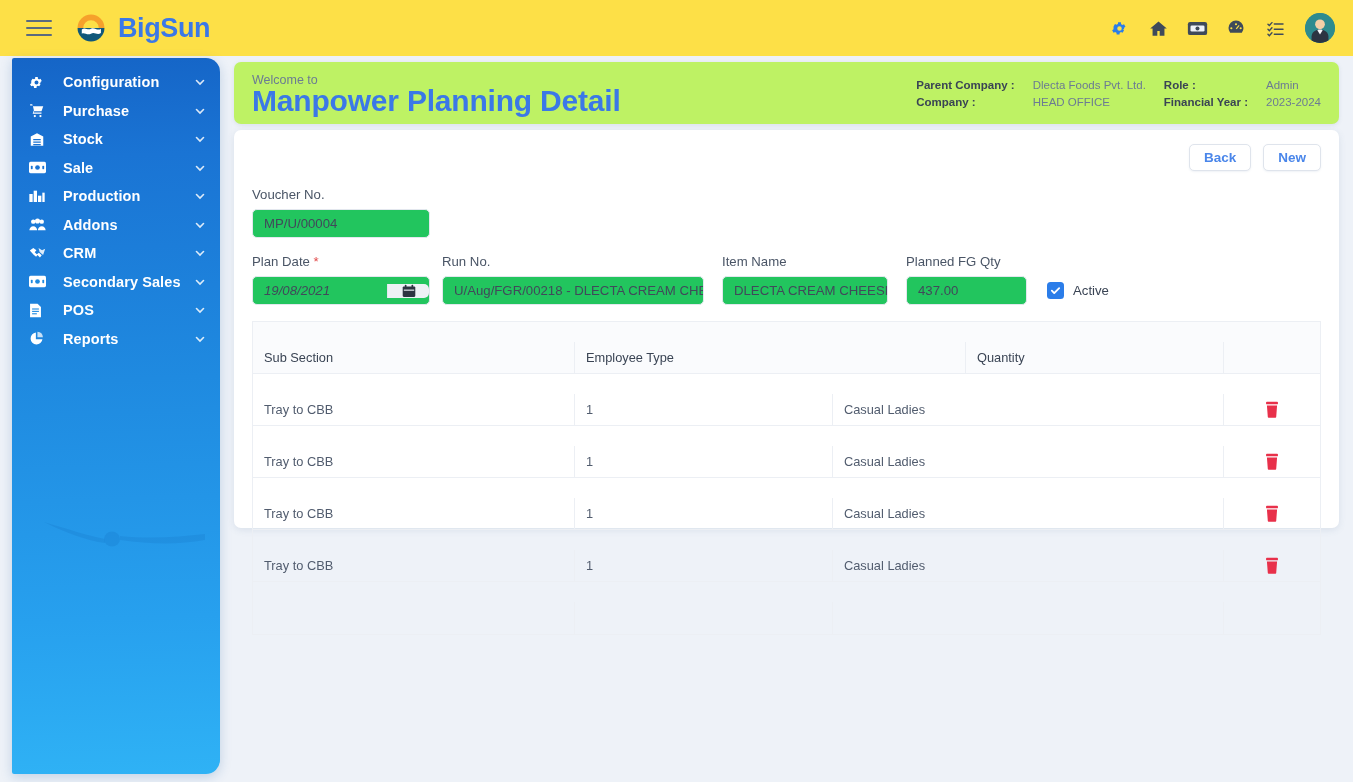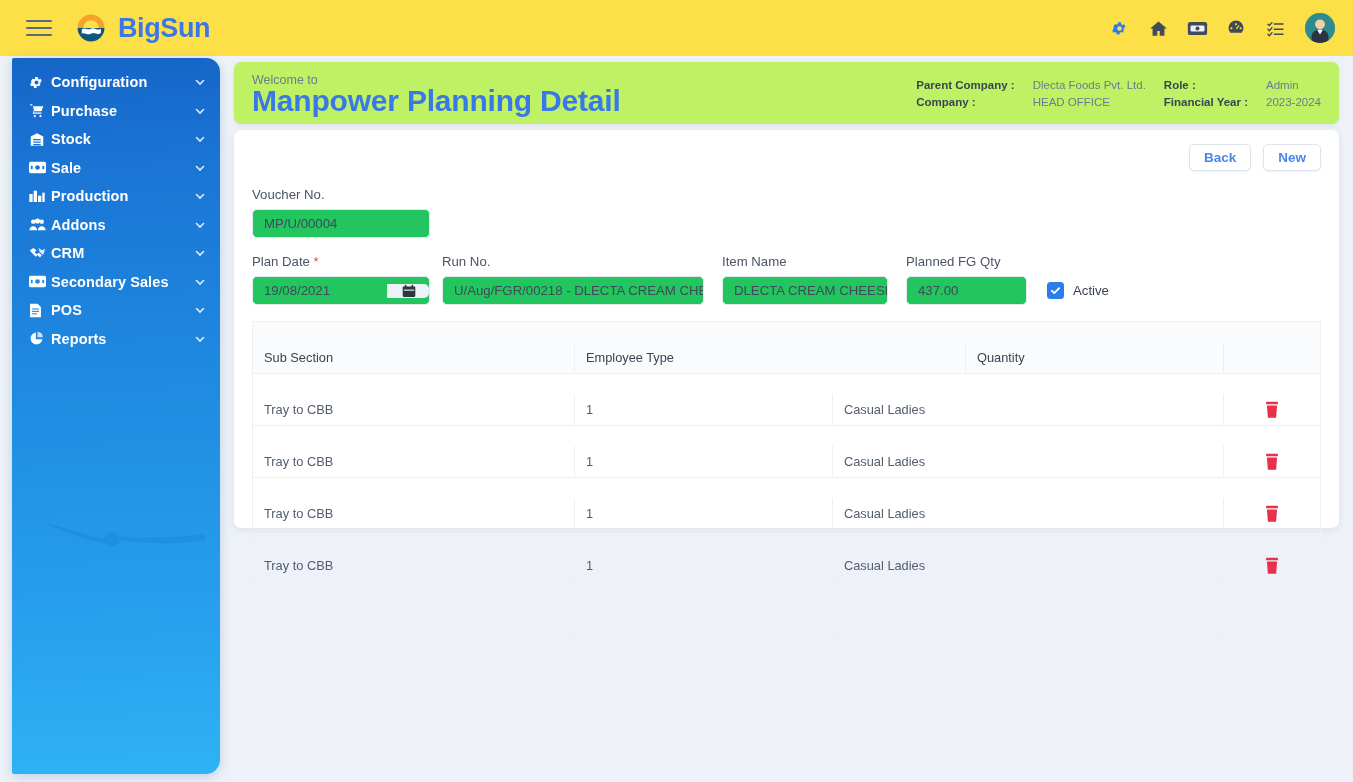--- a/index.html
+++ b/index.html
@@ -50,21 +50,21 @@
     box-shadow: 0 3px 12px rgba(30,90,160,0.22);
     overflow: hidden;
     padding-top: 10px;
   }
   .nav-item {
     display: flex; align-items: center; height: 28.5px;
     padding: 0 14px 0 17px; color: #ffffff; cursor: pointer;
     font-size: 14.5px; font-weight: bold; letter-spacing: 0.1px;
   }
   .nav-ic { width: 22px; height: 18px; display:flex; align-items:center; justify-content:flex-start; flex: 0 0 22px; }
-  .nav-label { flex: 1; margin-left: 0; white-space: nowrap; }
+  .nav-label { flex: 1; margin-left: 12px; white-space: nowrap; }
   .nav-chev { width: 12px; height: 12px; opacity: .85; }
   .side-deco { position: absolute; left: 30px; top: 450px; width: 165px; height: 60px; opacity: .30; }
 
   
   .banner {
     position: absolute; left: 234px; top: 62px; width: 1105px; height: 62px;
     background: #bef264; border-radius: 7px;
     box-shadow: 0 1px 4px rgba(80,110,150,0.13);
     display: flex; align-items: center; padding: 0 18px;
   }
@@ -99,21 +99,21 @@
   .form-grid { margin-top: 12px; }
   .row { display: flex; }
   .fld { display: flex; flex-direction: column; }
   .lbl { font-size: 13.2px; color: #4a5566; margin-bottom: 7px; }
   .lbl .req { color: #e14a4a; }
   .inp {
     height: 29px; background: #22c55e; border: 1px solid #e3e7ee; border-radius: 5px;
     display: flex; align-items: center; padding: 0 11px;
     font-size: 13.2px; color: #41495a; white-space: nowrap; overflow: hidden;
   }
-  .inp.withbtn { padding: 0; display: flex; }
+  .inp.withbtn { padding: 0; display: flex; font-style: italic; }
   .inp.withbtn .txt { flex: 1; display: flex; align-items: center; padding: 0 11px; overflow: hidden; }
   .cal-btn {
     width: 42px; border-left: 1px solid #e3e7ee;
     display: flex; align-items: center; justify-content: center;
     cursor: pointer; background: #eef1f6; border-top-right-radius: 5px; border-bottom-right-radius: 5px;
   }
   .chk-wrap { display: flex; align-items: center; gap: 9px; margin-left: 20px; align-self: flex-end; height: 29px; cursor: pointer; }
   .chkbox {
     width: 17px; height: 17px; border-radius: 3.5px; background: #2b7de9;
     display: flex; align-items: center; justify-content: center;

